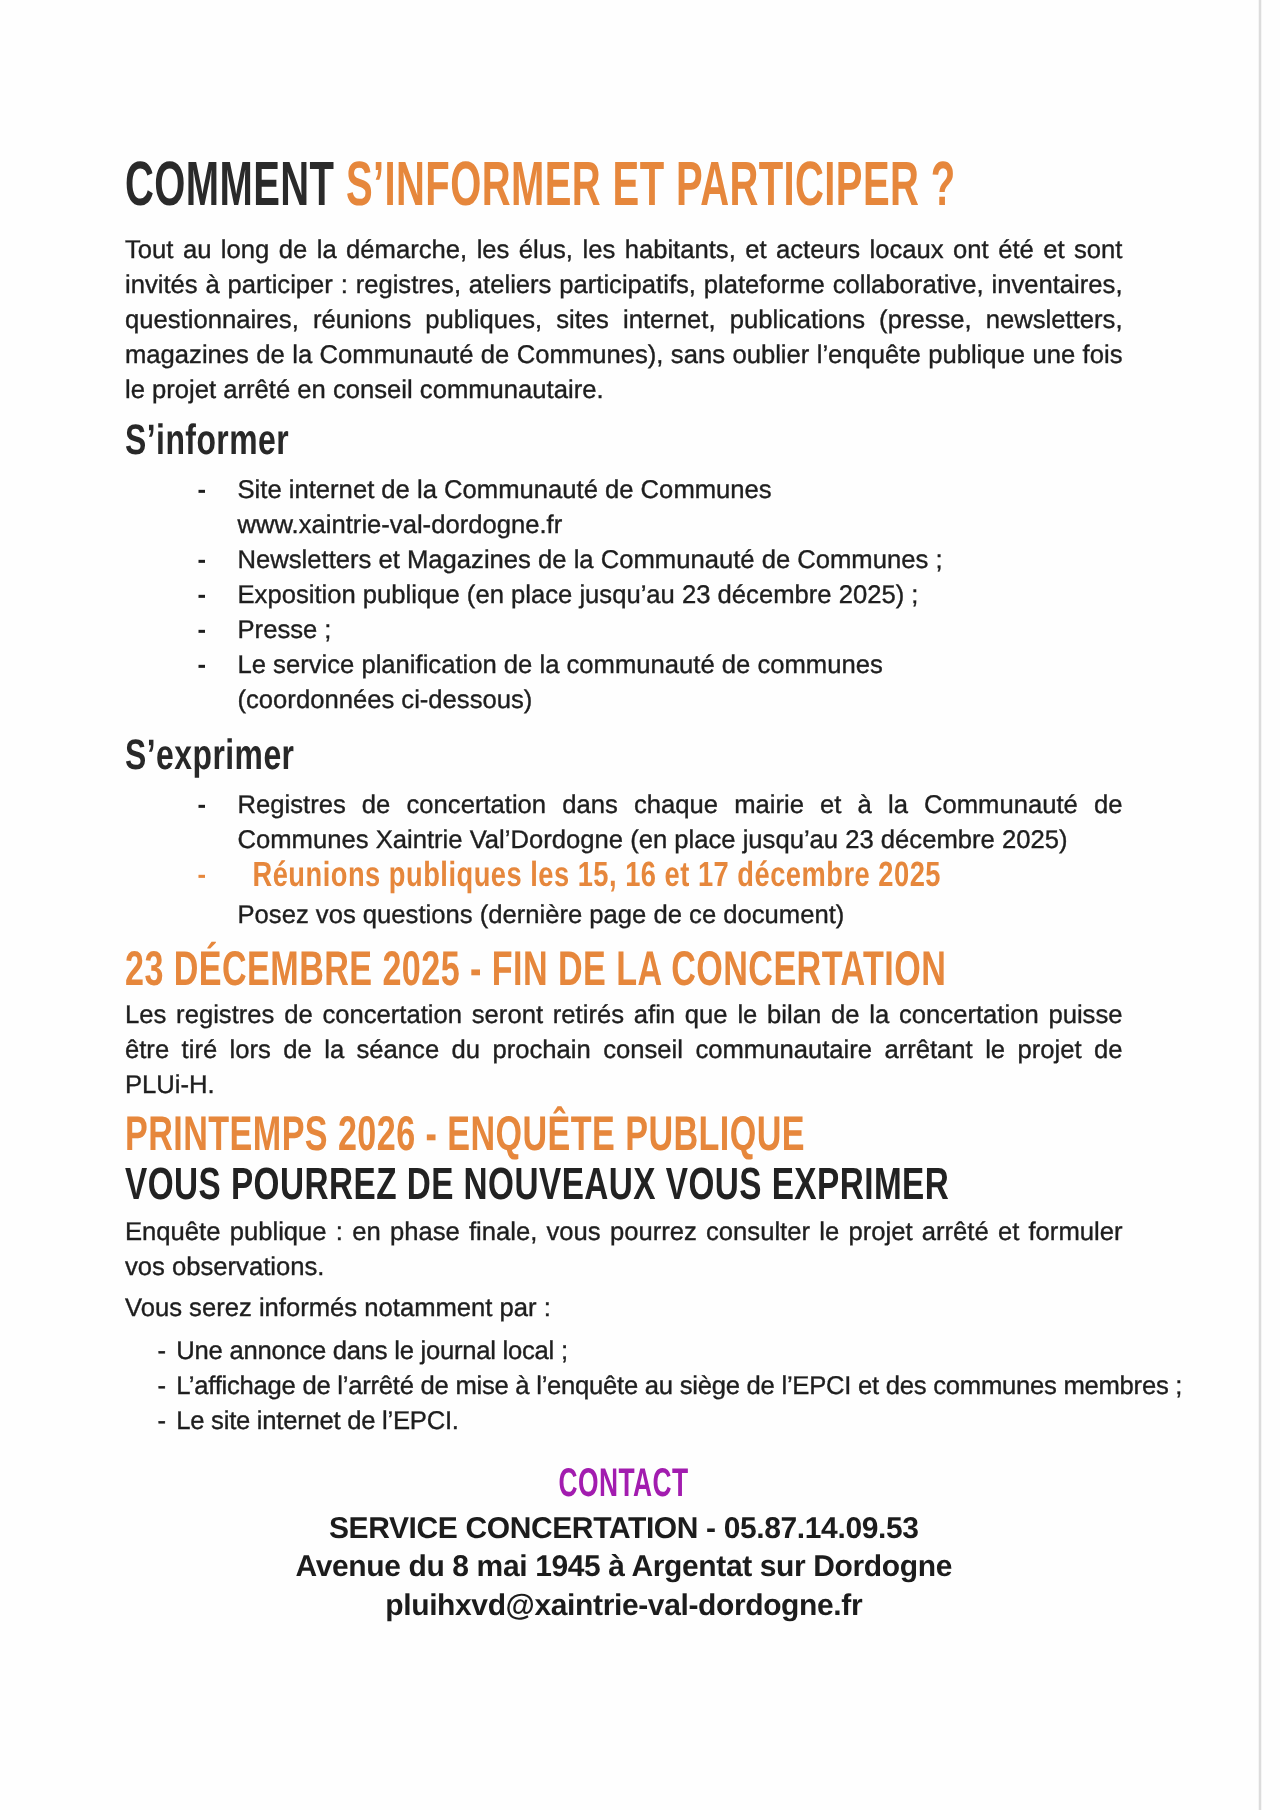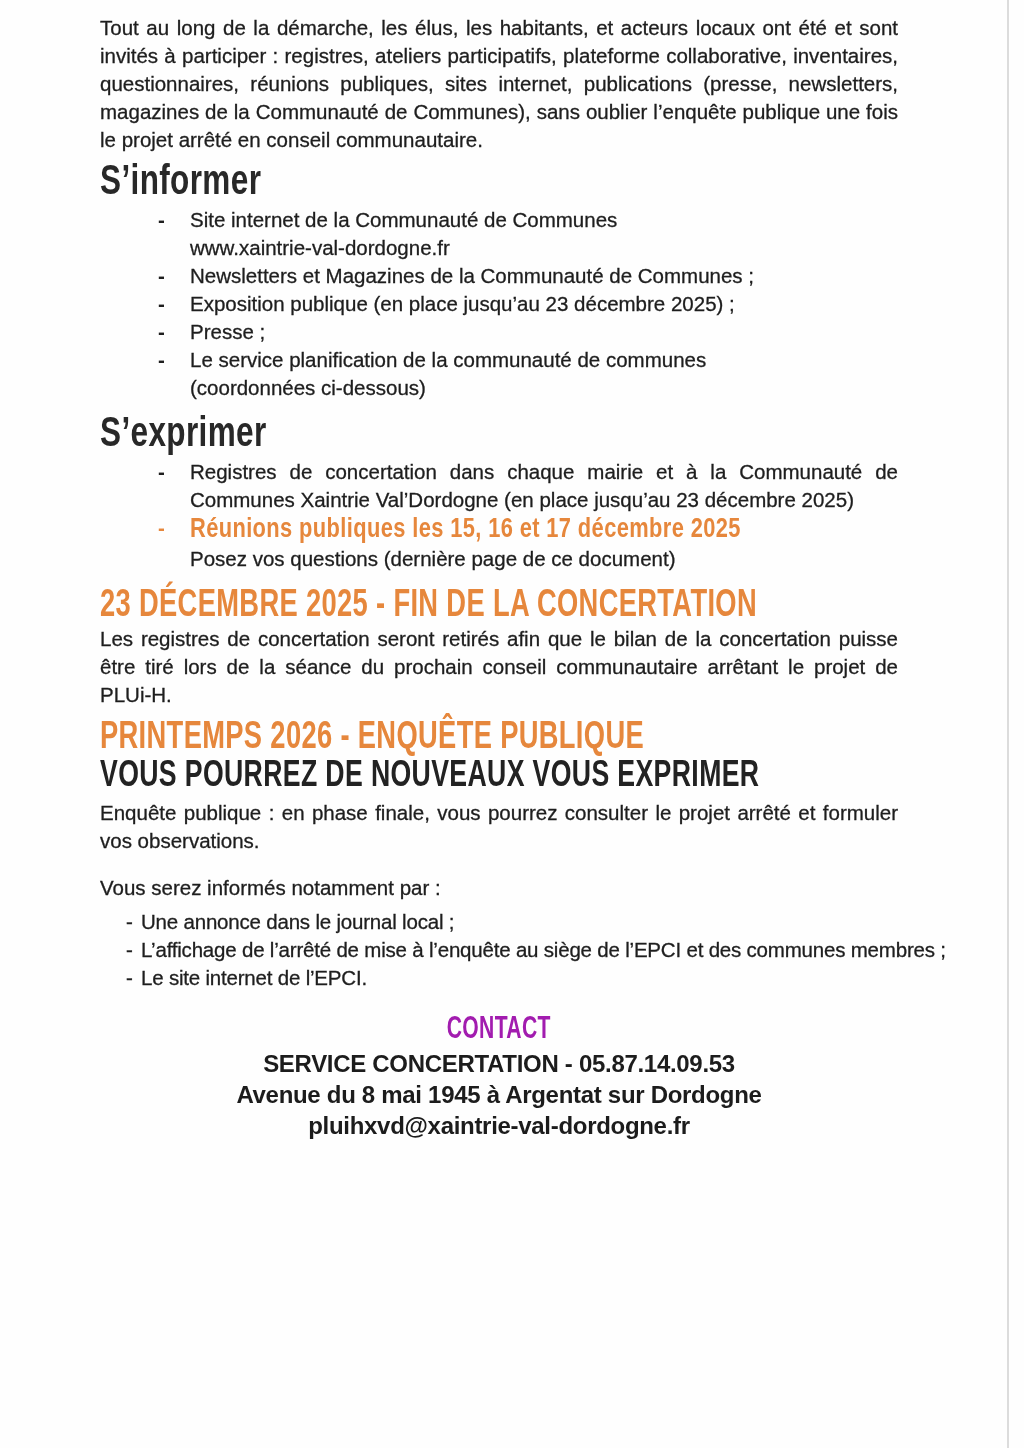--- a/index.html
+++ b/index.html
@@ -36,49 +36,49 @@
   .t-orange { color: var(--orange); }
 
   :root { --orange: #e6873c; --ink: #1e1e1e; }
 
   .body-text {
     font-size: 20.5px; line-height: 28px; color: var(--ink);
     margin: 0; -webkit-text-stroke: 0.3px #1e1e1e;
   }
   .j { text-align: justify; }
 
-  .sec-h { margin: 4px 0 0 0; line-height: 44px; font-size: 42px; color: #282828; }
+  .sec-h { margin: 4px 0 0 0; line-height: 44px; font-size: 34px; color: #282828; }
   .sec-h .h-cond { transform: scaleX(0.75); }
 
   .list { margin: 4px 0 0 58px; }
   .li { display: flex; }
   .dash { width: 32px; flex: none; font-size: 20.5px; line-height: 28px; font-weight: bold; }
   .li-text { flex: 1; font-size: 20.5px; line-height: 28px; -webkit-text-stroke: 0.3px #1e1e1e; }
   .li-text.j { text-align: justify; }
 
-  .li-orange-line { line-height: 30px; }
+  .li-orange-line { line-height: 30px; margin-left: 12px; }
   .li-orange-line .h-cond {
     font-size: 28px; color: var(--orange); transform: scaleX(0.78);
     -webkit-text-stroke: 0;
   }
   .dash-orange { color: var(--orange); }
 
   .band-h { margin: 6px 0 0 0; line-height: 40px; font-size: 39px; color: var(--orange); }
   .band-h .h-cond { transform: scaleX(0.70); }
   .band-h.black { color: #222222; font-size: 36px; line-height: 38px; margin-top: 0; }
   .band-h.black .h-cond { transform: scaleX(0.74); }
 
   .mt-p1 { margin-top: 14px; }
   .mt-p2 { margin-top: 10px; }
   .mt-sec2 { margin-top: 8px; }
   .mt-fin { margin-top: 10px; }
   .mt-finp { margin-top: 2px; }
   .mt-print { }
   .mt-enq { margin-top: 6px; }
-  .mt-inf { margin-top: 19px; }
+  .mt-inf { margin-top: 5px; }
 
   .plain-list { margin: 6px 0 0 26px; }
   .pli { display: flex; }
   .pdash { width: 15px; flex: none; font-size: 20.5px; line-height: 28px; -webkit-text-stroke: 0.3px #1e1e1e; }
   .pli-text { font-size: 20.5px; line-height: 28px; white-space: nowrap; letter-spacing: -0.2px; -webkit-text-stroke: 0.3px #1e1e1e; }
 
   .contact { margin-top: 14px; text-align: center; }
   .contact-h { font-size: 32px; line-height: 42px; color: #a21caf; }
   .contact-h .h-cond { transform: scaleX(0.66); transform-origin: center 60%; }
   .contact-line {
@@ -87,20 +87,21 @@
   }
 </style>
 </head>
 <body>
 
 <div class="page">
   <div class="scan-line"></div>
 
   <div class="content">
 
+    <h1><span class="h-cond"><span class="t-black">COMMENT</span>&nbsp;<span class="t-orange">S’INFORMER ET PARTICIPER ?</span></span></h1>
 
     <p class="body-text j mt-p1">Tout au long de la démarche, les élus, les habitants, et acteurs locaux ont été et sont invités à participer : registres, ateliers participatifs, plateforme collaborative, inventaires, questionnaires, réunions publiques, sites internet, publications (presse, newsletters, magazines de la Communauté de Communes), sans oublier l’enquête publique une fois le projet arrêté en conseil communautaire.</p>
 
     <h2 class="sec-h"><span class="h-cond">S’informer</span></h2>
 
     <div class="list">
       <div class="li">
         <span class="dash">-</span>
         <div class="li-text">
           <div>Site internet de la Communauté de Communes</div>

